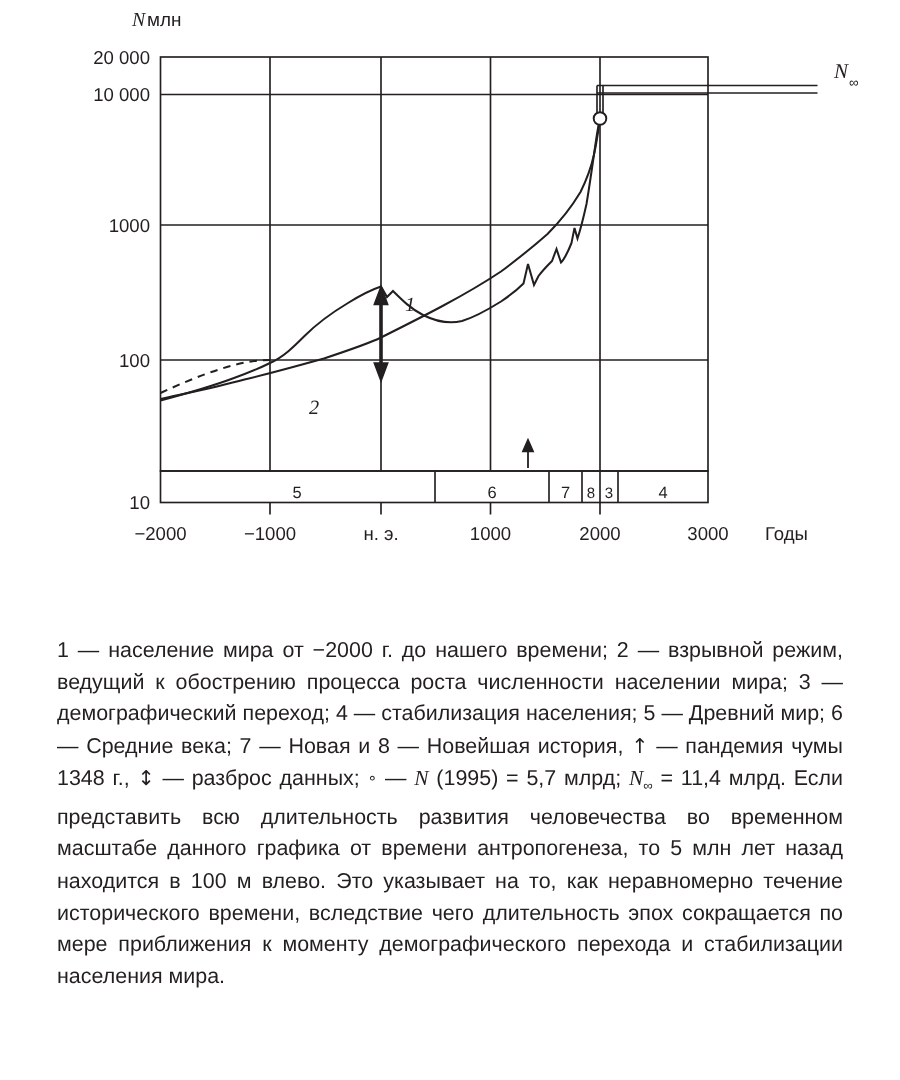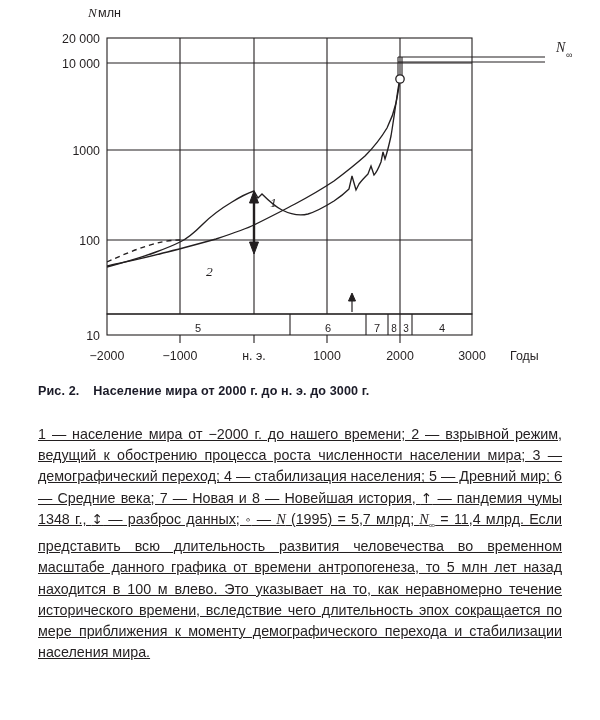--- a/index.html
+++ b/index.html
@@ -53,21 +53,20 @@
     left: 38px;
     top: 424px;
     width: 524px;
     font-size: 14.3px;
     line-height: 21.2px;
     color: #231f20;
     text-align: justify;
   }
   .body-text p {
     margin: 0;
-    text-decoration: underline;
   }
   .ital { font-style: italic; font-family: "Liberation Serif", serif; }
   .nsub {
     font-style: italic;
     font-family: "Liberation Serif", serif;
   }
   .nsub sub {
     font-style: normal;
     font-size: 0.62em;
     font-family: "Liberation Sans", sans-serif;
@@ -213,21 +212,18 @@
         <polygon points="352,293 348.5,301 355.5,301"></polygon>
       </g>
 
       <circle cx="400" cy="79" r="4.2" fill="#ffffff" stroke="#231f20" stroke-width="1.3"></circle>
 
       <text x="270" y="207" font-family="Liberation Serif, serif" font-size="13.5" font-style="italic" fill="#231f20">1</text>
       <text x="206" y="276" font-family="Liberation Serif, serif" font-size="13.5" font-style="italic" fill="#231f20">2</text>
     </svg>
   </div>
 
-  <div class="caption">
-    <span class="cap-label">Рис. 2.</span><span>Население мира от 2000 г. до н. э. до 3000 г.</span>
-  </div>
 
   <div class="body-text">
     <p><span>1 — население мира от −2000 г. до нашего времени; 2 — взрывной режим, ведущий к обострению процесса роста численности населении мира; 3 — демографический переход; 4 — стабилизация населения; 5 — Древний мир; 6 — Средние века; 7 — Новая и 8 — Новейшая история, </span><span class="arr">↑</span><span> — пандемия чумы 1348 г., </span><span class="arr">↕</span><span> — разброс данных; </span><span class="circ">∘</span><span> — </span><span class="ital">N</span><span> (1995) = 5,7 млрд; </span><span class="nsub"><span>N</span><sub>∞</sub></span><span> = 11,4 млрд. Если представить всю длительность развития человечества во временном масштабе данного графика от времени антропогенеза, то 5 млн лет назад находится в 100 м влево. Это указывает на то, как неравномерно течение исторического времени, вследствие чего длительность эпох сокращается по мере приближения к моменту демографического перехода и стабилизации населения мира.</span></p>
   </div>
 
 </div>
 
 </body></html>

